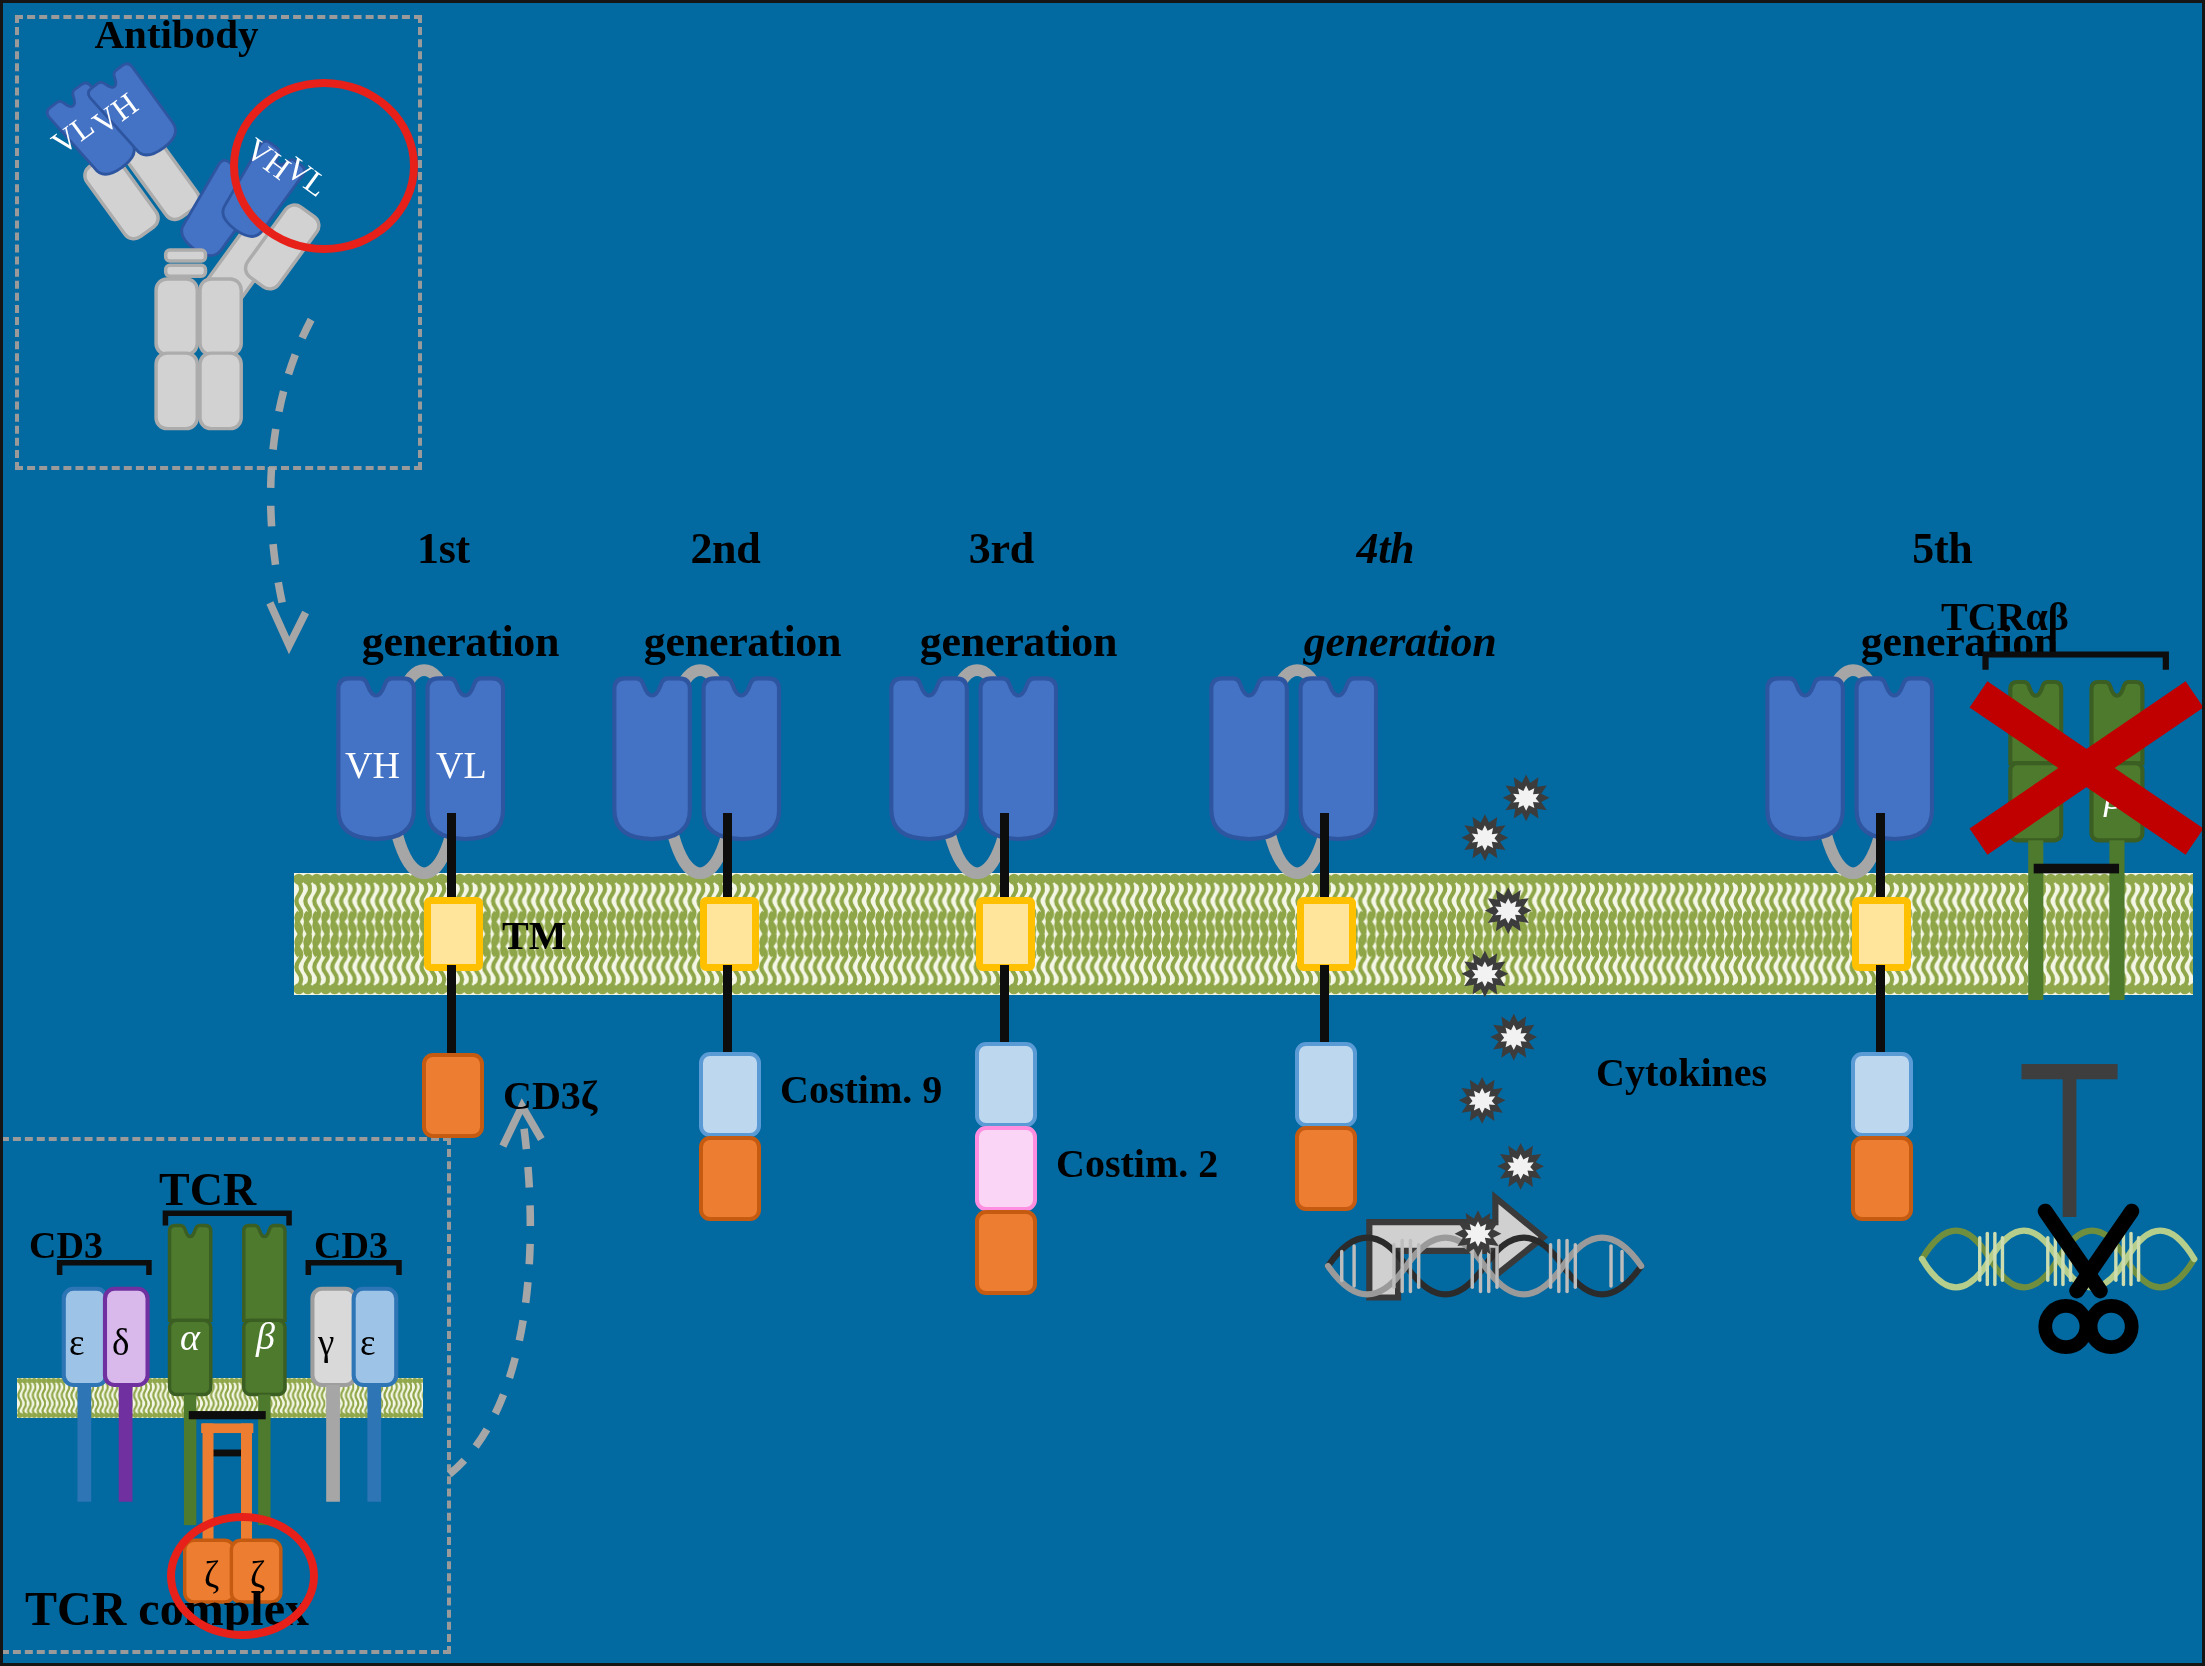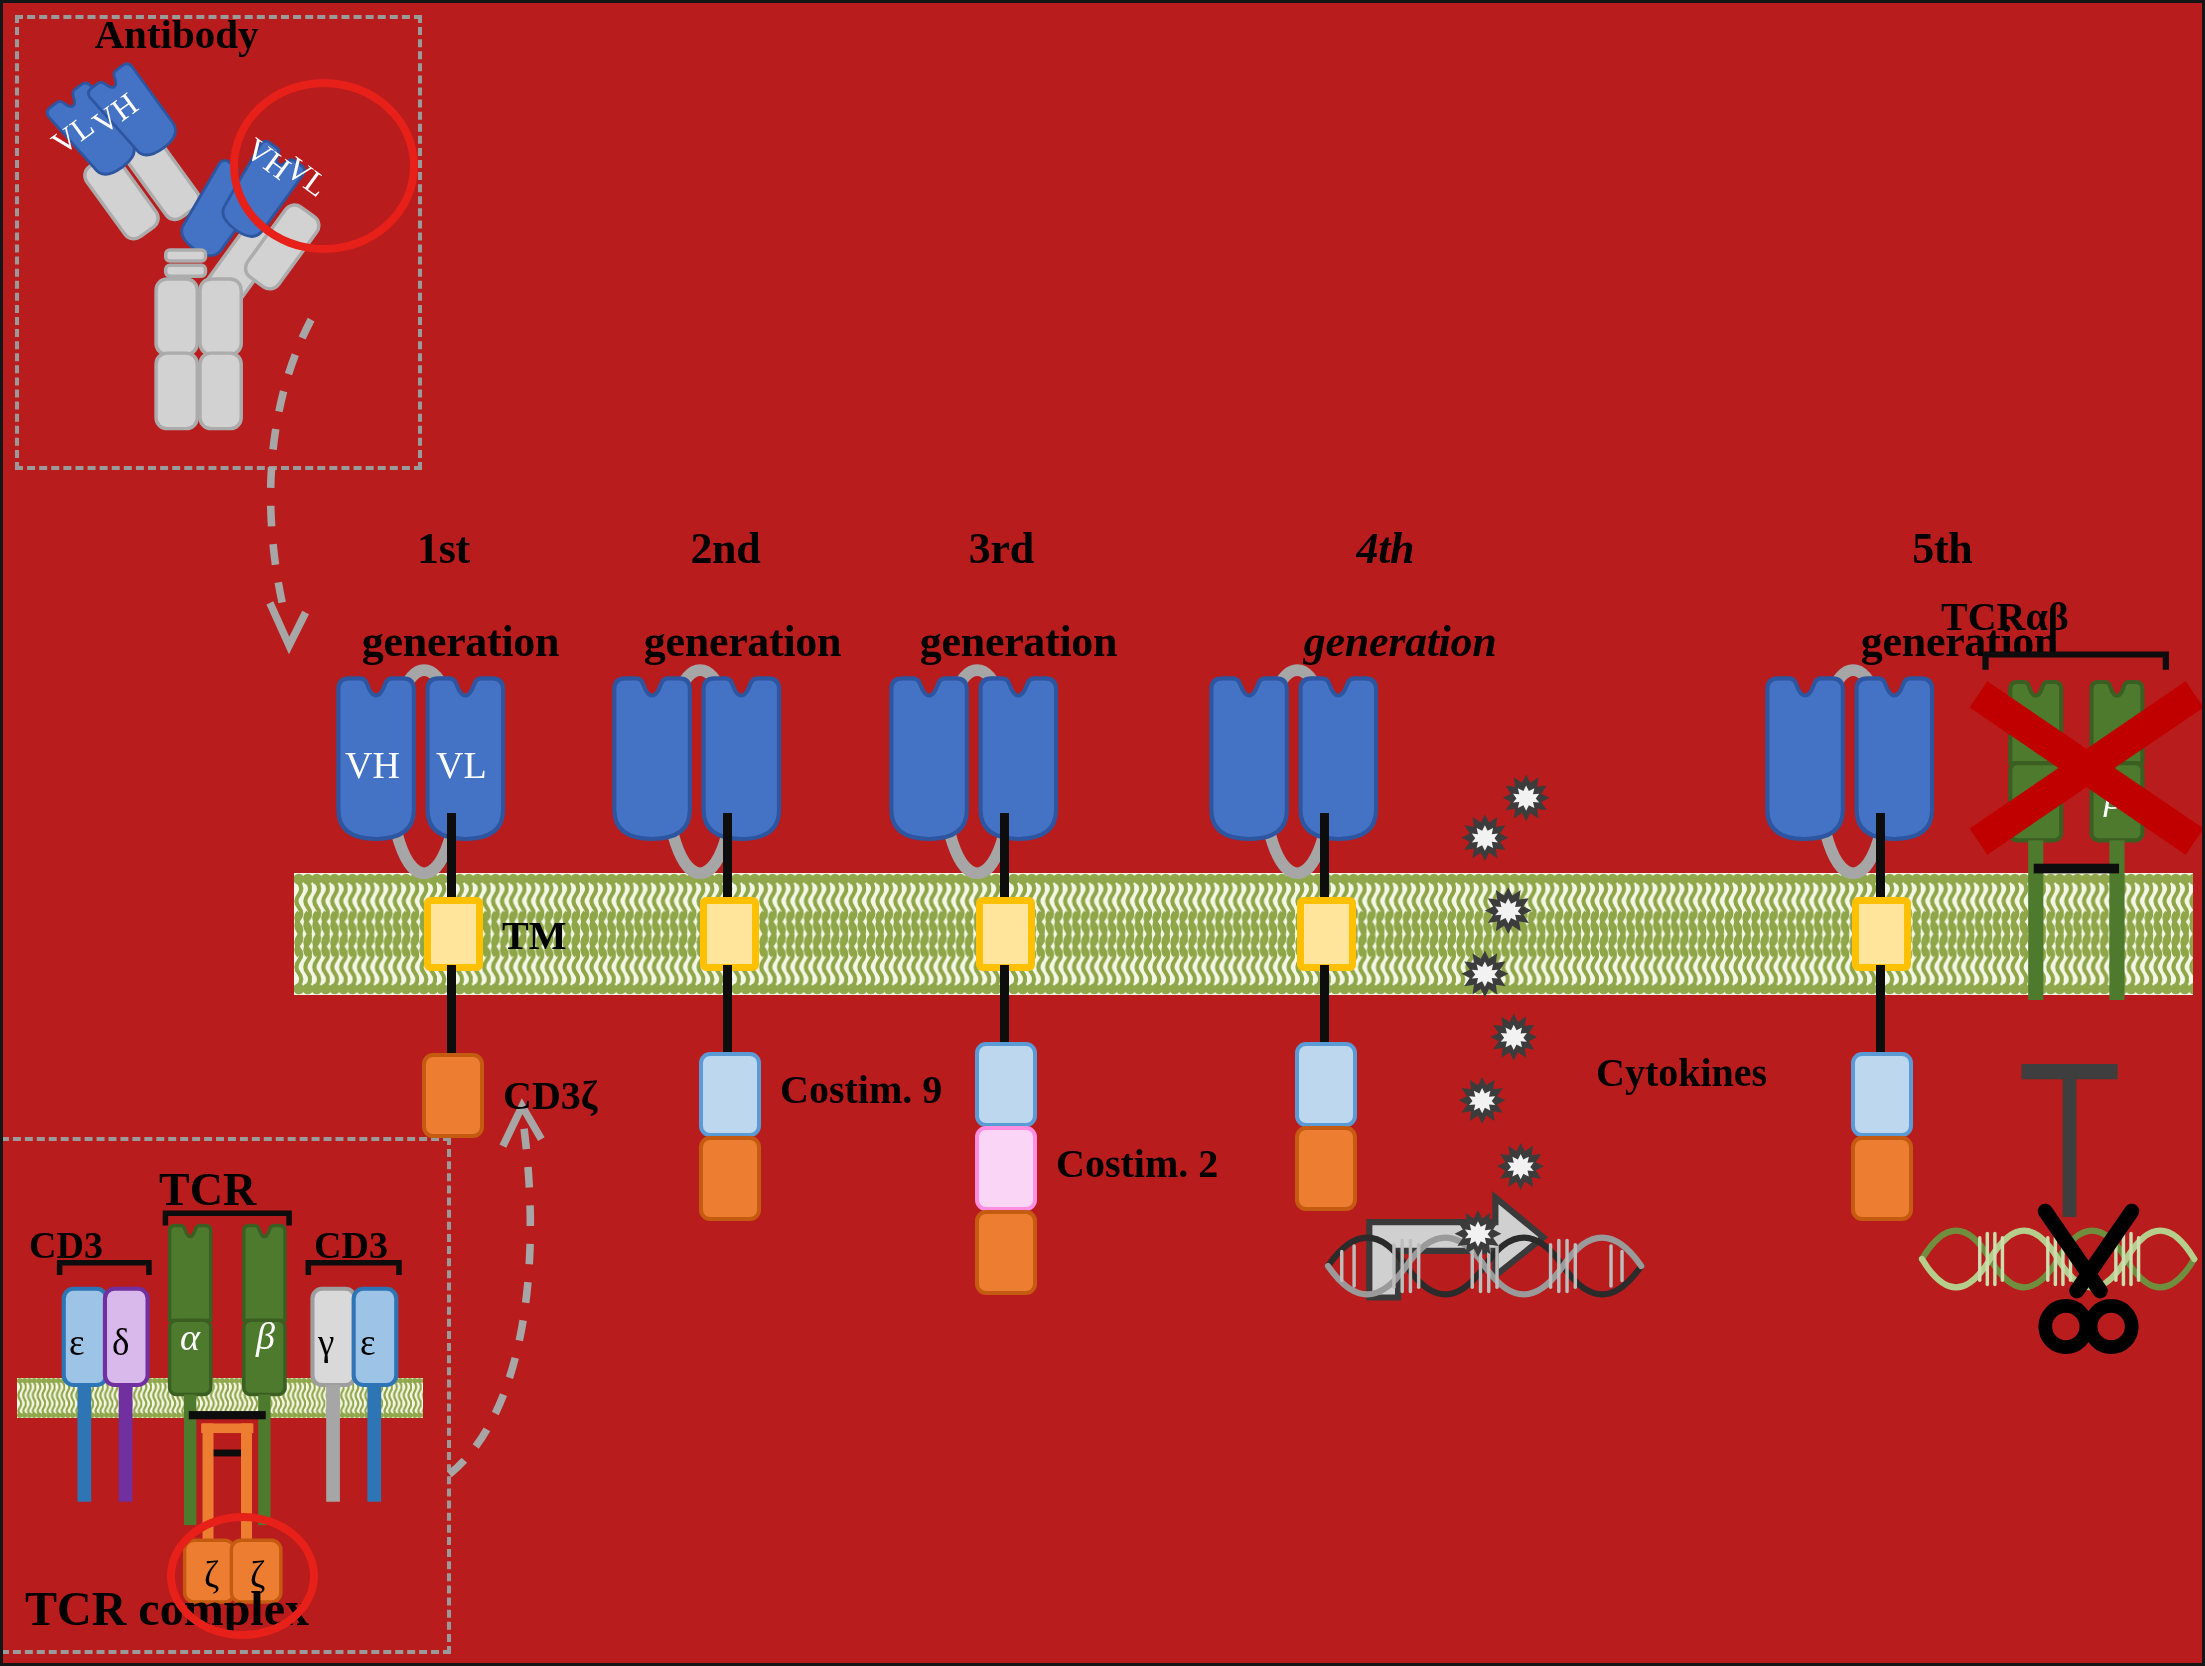--- a/index.html
+++ b/index.html
@@ -1,18 +1,18 @@
 <!DOCTYPE html>
 <html style="font-size:11px"><head>
 <meta charset="utf-8">
 <style>
   html,body{margin:0;padding:0;background:#fff;}
   body{width:2205px;height:1666px;font-family:"Liberation Serif",serif;}
 
-  #page{position:relative;width:2205px;height:1666px;background:#b91c1c;
+  #page{position:relative;width:2205px;height:1666px;background:#0369a1;
         box-sizing:border-box;border:3.4px solid #151515;overflow:hidden;}
 
   .abs{position:absolute;}
 
   
   .dashbox{position:absolute;border:4.8px dashed #9a9a9a;background:transparent;}
 
   
   .txt{position:absolute;font-family:"Liberation Serif",serif;color:#000;
        white-space:pre;line-height:1.06;}

